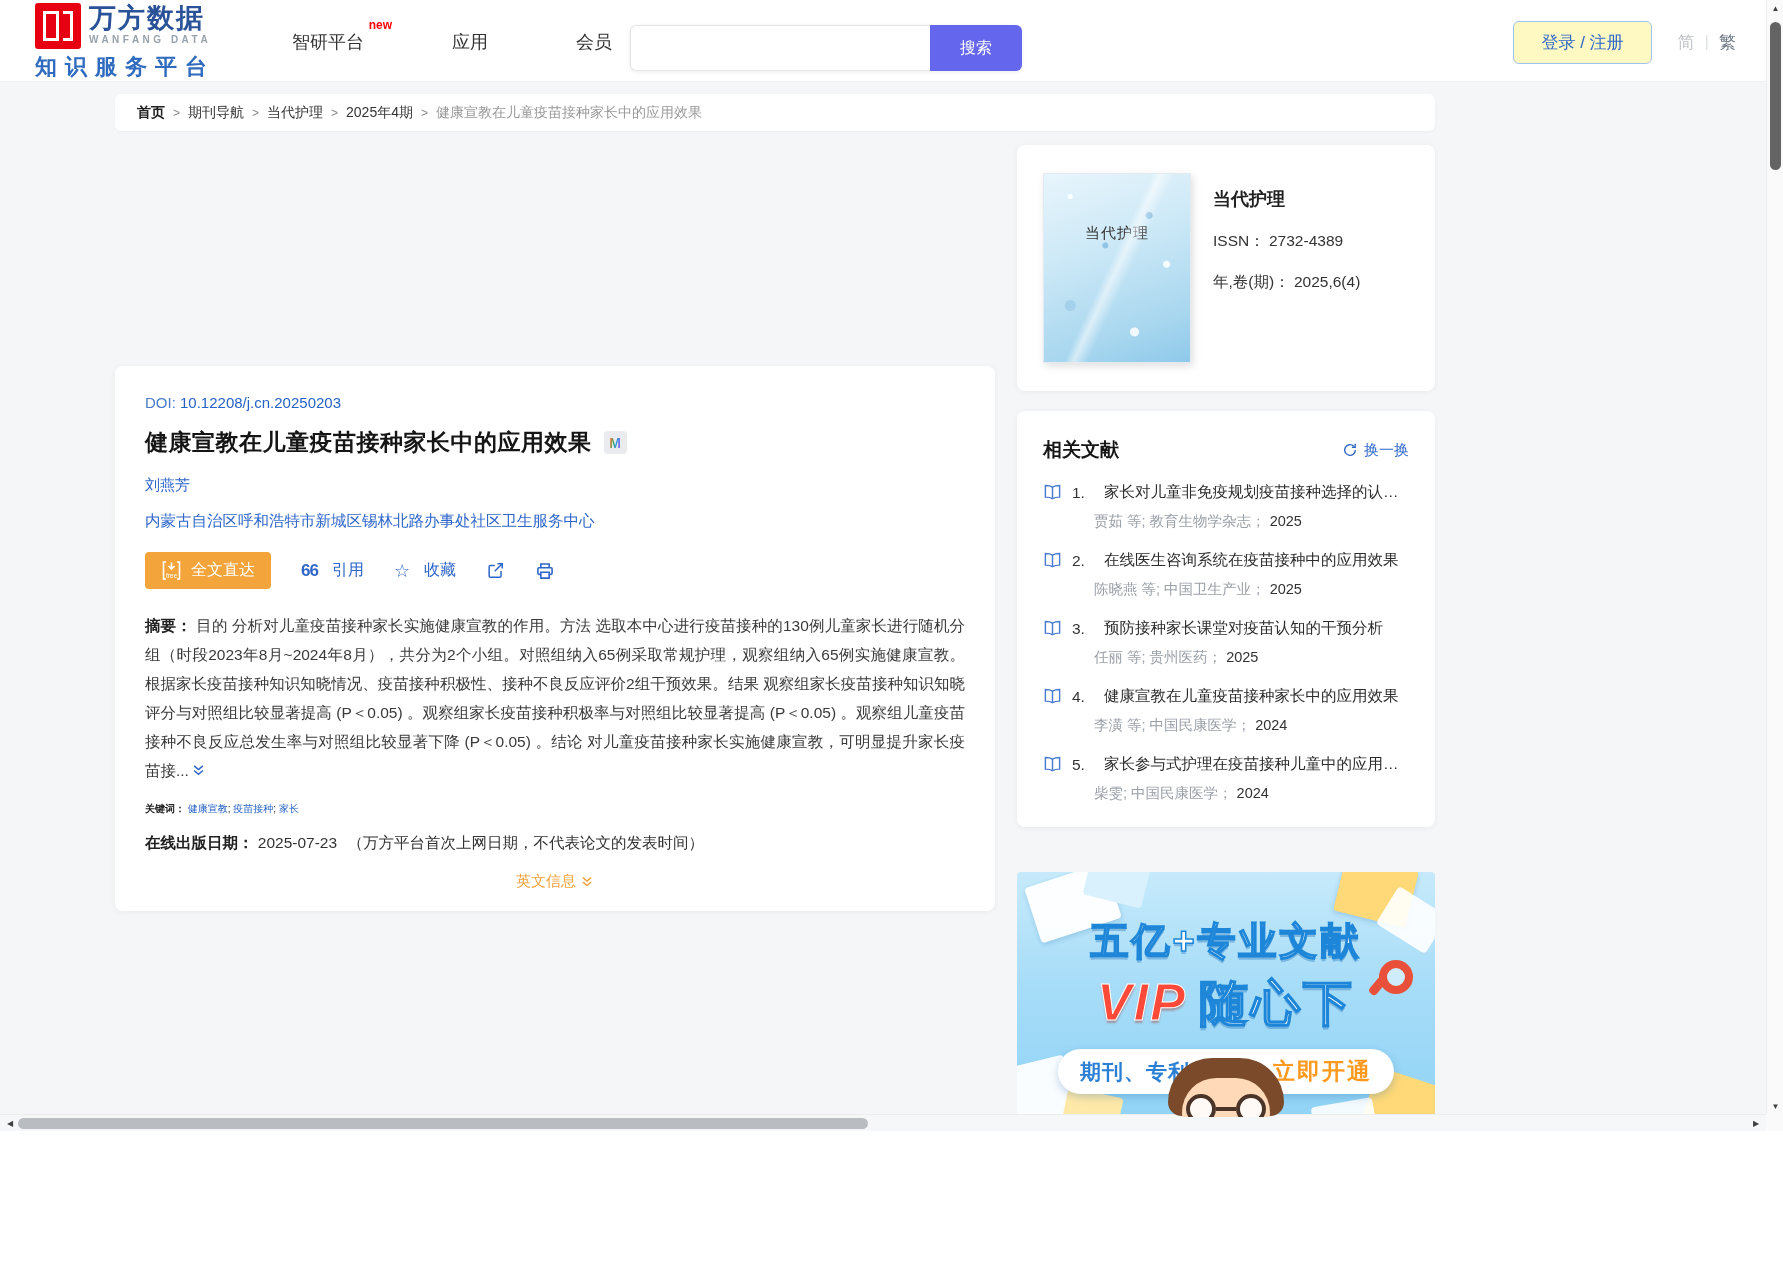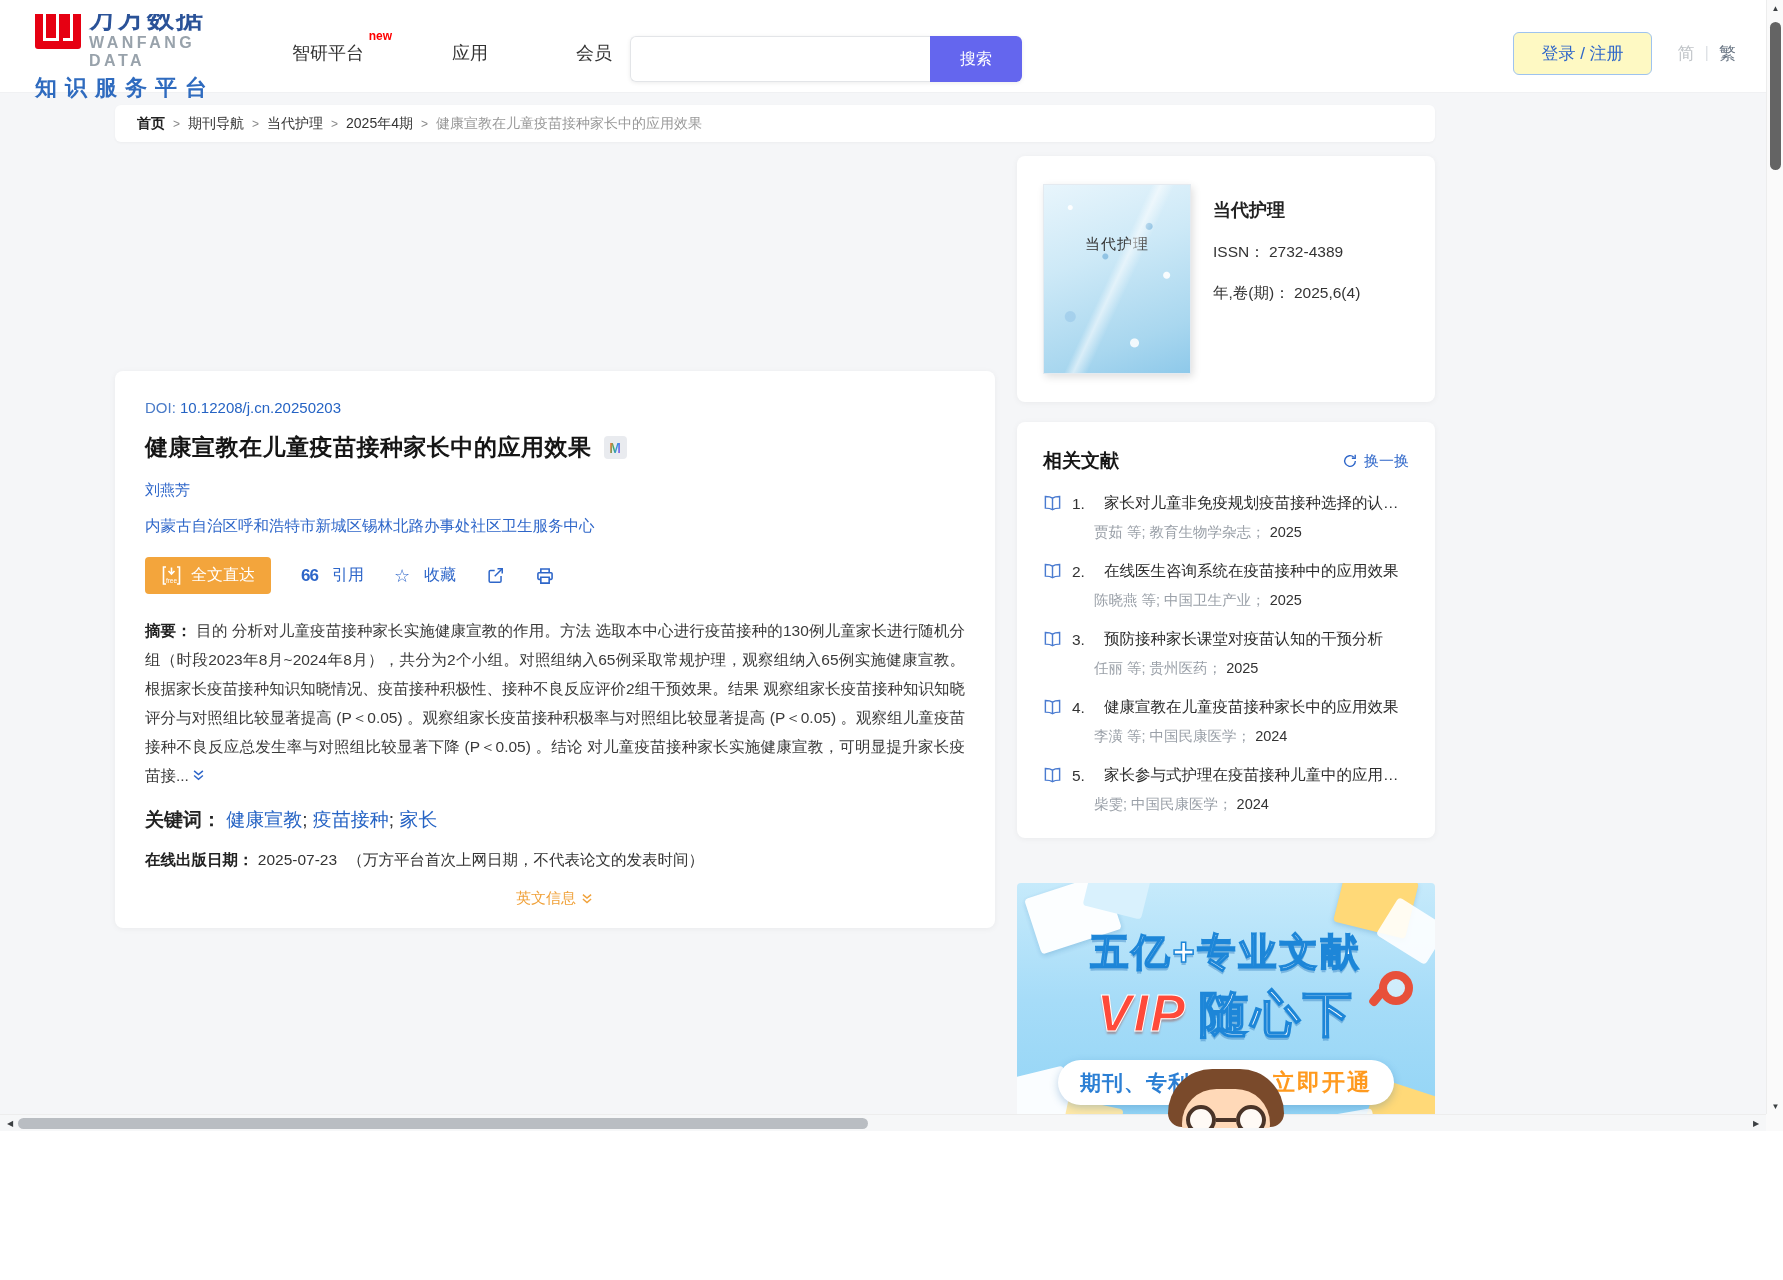--- a/index.html
+++ b/index.html
@@ -1,31 +1,31 @@
 <!DOCTYPE html>
 <html><head>
 <meta charset="utf-8">
 <style>
   * { margin:0; padding:0; box-sizing:border-box; }
   html,body { background:#ffffff; }
   body { font-family:"Liberation Sans","DejaVu Sans",sans-serif; }
   .screen { position:relative; width:1783px; height:1280px; background:#fff; overflow:hidden; }
-  .viewport { position:absolute; left:0; top:14px; width:1766px; height:1114px; background:#f5f6f8; overflow:hidden; }
+  .viewport { position:absolute; left:0; top:3px; width:1766px; height:1114px; background:#f5f6f8; overflow:hidden; }
 
   
   .header { height:79px; background:#fff; display:flex; align-items:center; padding:0 30px 0 35px; border-bottom:1px solid #f0f1f3; }
   .logo { display:flex; flex-direction:column; width:215px; }
   .logo-top { display:flex; align-items:flex-start; gap:8px; }
   .logo-icon { width:46px; height:46px; background:#e60012; border-radius:3px; position:relative; flex:0 0 auto; }
   .logo-icon .pane { position:absolute; top:8px; bottom:8px; border:3px solid #fff; }
   .logo-icon .pane.l { left:8px; width:16px; }
   .logo-icon .pane.r { left:28px; width:10px; border-left:none; }
   .brand-wrap { display:flex; flex-direction:column; }
   .brand-cn { font-size:27px; font-weight:bold; color:#2a5298; letter-spacing:2px; line-height:30px; }
-  .brand-en { font-size:16px; color:#98a2ab; letter-spacing:3.5px; font-weight:bold; margin-top:1px; }
+  .brand-en { font-size:10px; color:#98a2ab; letter-spacing:3.5px; font-weight:bold; margin-top:1px; }
   .tagline { font-size:22px; color:#2f6bbf; letter-spacing:8px; margin-top:3px; font-weight:bold; }
   .nav { display:flex; align-items:center; gap:88px; margin-left:42px; }
   .nav-item { font-size:18px; color:#333; position:relative; cursor:pointer; white-space:nowrap; }
   .nav-badge { position:absolute; top:-12px; right:-28px; color:#ff0000; font-size:12px; font-weight:bold; }
   .search { display:flex; margin-left:18px; height:46px; border-radius:6px; box-shadow:0 1px 4px rgba(0,0,0,.08);margin-top:12px; }
   .search-input { width:300px; height:46px; border:1px solid #e3e5e8; border-right:none; border-radius:6px 0 0 6px; padding:0 14px; font-size:15px; outline:none; }
   .search-btn { width:92px; height:46px; background:#6466ee; color:#fff; font-size:16px; border:none; border-radius:0 6px 6px 0; cursor:pointer; }
   .header-right { margin-left:auto; display:flex; align-items:center; gap:26px; }
   .login-btn { padding:9px 27px; background:#fef9c3; border:1px solid #9ec3ef; border-radius:6px; color:#2e66c9; font-size:17px; cursor:pointer; }
   .lang { display:flex; align-items:center; gap:10px; font-size:17px; }
@@ -55,21 +55,21 @@
   .author-row span { cursor:pointer; }
   .affiliation-row { margin-top:16px; font-size:15.5px; color:#2e66c9; }
   .actions-row { margin-top:20px; display:flex; align-items:center; gap:30px; }
   .btn-fulltext { display:inline-flex; align-items:center; gap:9px; background:#f3a53c; color:#fff; font-size:16px; padding:8px 16px; border-radius:4px; border:none; cursor:pointer; }
   .link-action { display:inline-flex; align-items:center; gap:14px; color:#2e66c9; font-size:16px; cursor:pointer; }
   .cite-glyph { font-weight:bold; font-size:17px; letter-spacing:-1px; }
   .star { font-size:18px; line-height:1; }
   .abstract { margin-top:22px; font-size:15.5px; line-height:29px; color:#3a3a3a; text-align:justify; }
   .abstract .label, .kw-row .label, .date-row .label { font-weight:bold; color:#222; }
   .chevron-inline { display:inline-block; vertical-align:-2px; margin-left:2px; }
-  .kw-row { margin-top:15px; font-size:19px; color:#333; }
+  .kw-row { margin-top:15px; font-size:10px; color:#333; }
   .kw-row a { color:#2563c4; text-decoration:none; cursor:pointer; }
   .date-row { margin-top:17px; font-size:15.5px; color:#333; }
   .date-note { margin-left:6px; }
   .en-toggle { margin-top:18px; text-align:center; font-size:15px; color:#f0a139; cursor:pointer; }
   .en-toggle svg { vertical-align:-3px; margin-left:4px; }
 
   
   .right-col { width:418px; display:flex; flex-direction:column; gap:20px; }
   .card { background:#fff; border-radius:8px; box-shadow:0 1px 6px rgba(0,0,0,.05); }
   .journal-card { padding:28px 26px; display:flex; gap:22px; }

